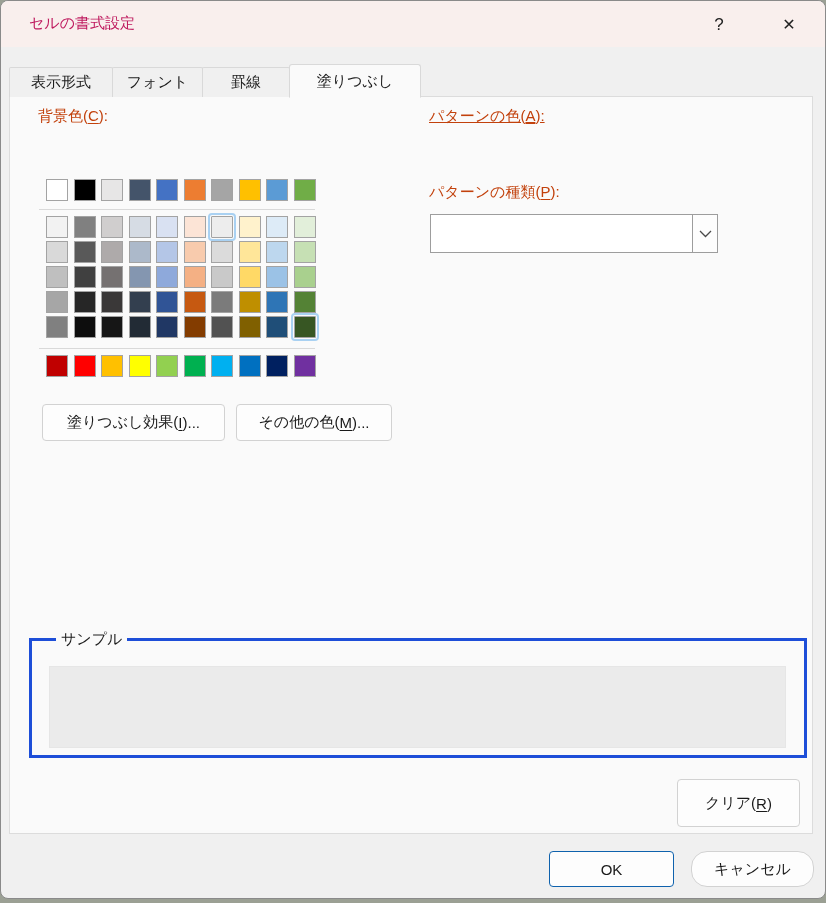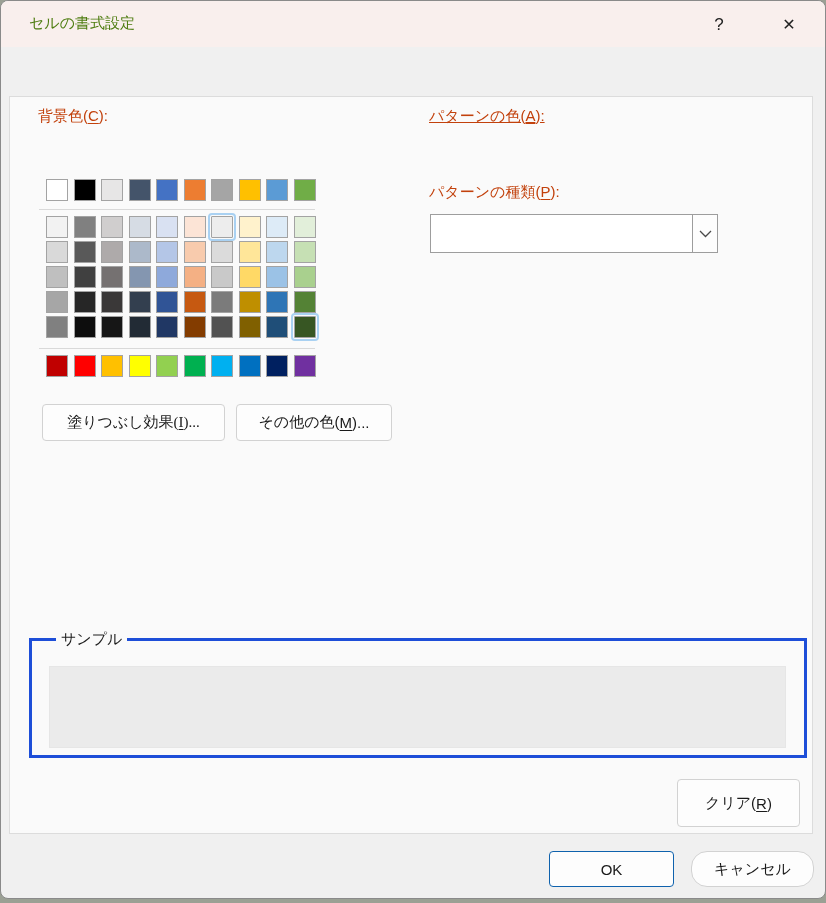--- a/index.html
+++ b/index.html
@@ -13,21 +13,21 @@
   }
   .dialog{
     position:absolute; left:0; top:0; width:826px; height:899px;
     background:#f0f0f0;
     border:1px solid #8a8a8a;
     border-radius:8px;
     overflow:hidden;
   }
   
   .titlebar{ position:absolute; left:0; top:0; width:100%; height:46px; background:#f9efed; }
-  .title{ position:absolute; left:28px; top:13px; font-size:15px; color:#4d7c0f; }
+  .title{ position:absolute; left:28px; top:13px; font-size:15px; color:#be185d; }
   .cap-btn{
     position:absolute; top:8px; width:42px; height:31px;
     display:flex; align-items:center; justify-content:center;
     font-size:17px; color:#222; cursor:default;
   }
   .help-btn{ left:697px; }
   .close-btn{ left:767px; font-size:16px; }
   
   .tabstrip{ position:absolute; left:8px; top:62px; height:34px; display:flex; align-items:flex-end; z-index:3; }
   .tab{
@@ -70,21 +70,21 @@
     outline:2px solid #a9d1f2; outline-offset:1px; border-radius:1px;
   }
   .divider{ position:absolute; left:29px; width:276px; height:1px; background:#d9d9d9; }
   .divider-1{ top:112px; }
   .divider-2{ top:251px; }
   .btn{
     background:#fdfdfd; border:1px solid #d2d2d2; border-radius:4px;
     font-size:15px; display:flex; align-items:center; justify-content:center;
     color:#1a1a1a; cursor:default; white-space:nowrap;
   }
-  .fill-effects-btn{ position:absolute; left:32px; top:307px; width:183px; height:37px;font-family:Liberation Serif, serif; }
+  .fill-effects-btn{ position:absolute; left:32px; top:307px; width:183px; height:37px; }
   .more-colors-btn{ position:absolute; left:226px; top:307px; width:156px; height:37px; }
   
   .combo{
     position:absolute; width:288px; height:39px;
     background:#ffffff; border:1px solid #9d9d9d;
   }
   .combo-1{ left:420px; top:42px; }
   .combo-2{ left:420px; top:117px; }
   .combo-value{
     position:absolute; left:0; right:25px; top:0; bottom:0;
@@ -124,20 +124,26 @@
   <div class="titlebar">
     <div class="title">セルの書式設定</div>
     <div class="cap-btn help-btn">
       <span>?</span>
     </div>
     <div class="cap-btn close-btn">
       <span>✕</span>
     </div>
   </div>
 
+  <div class="tabstrip">
+    <div class="tab">表示形式</div>
+    <div class="tab">フォント</div>
+    <div class="tab">罫線</div>
+    <div class="tab active">塗りつぶし</div>
+  </div>
 
   <div class="panel">
 
     <div class="field-label" style="left:28px; top:10px;">
       <span>背景色(</span><span class="u">C</span><span>):</span>
     </div>
 
 
     <div class="swatch-row theme-row">
         <div class="swatch" style="background: rgb(255, 255, 255);"></div>

